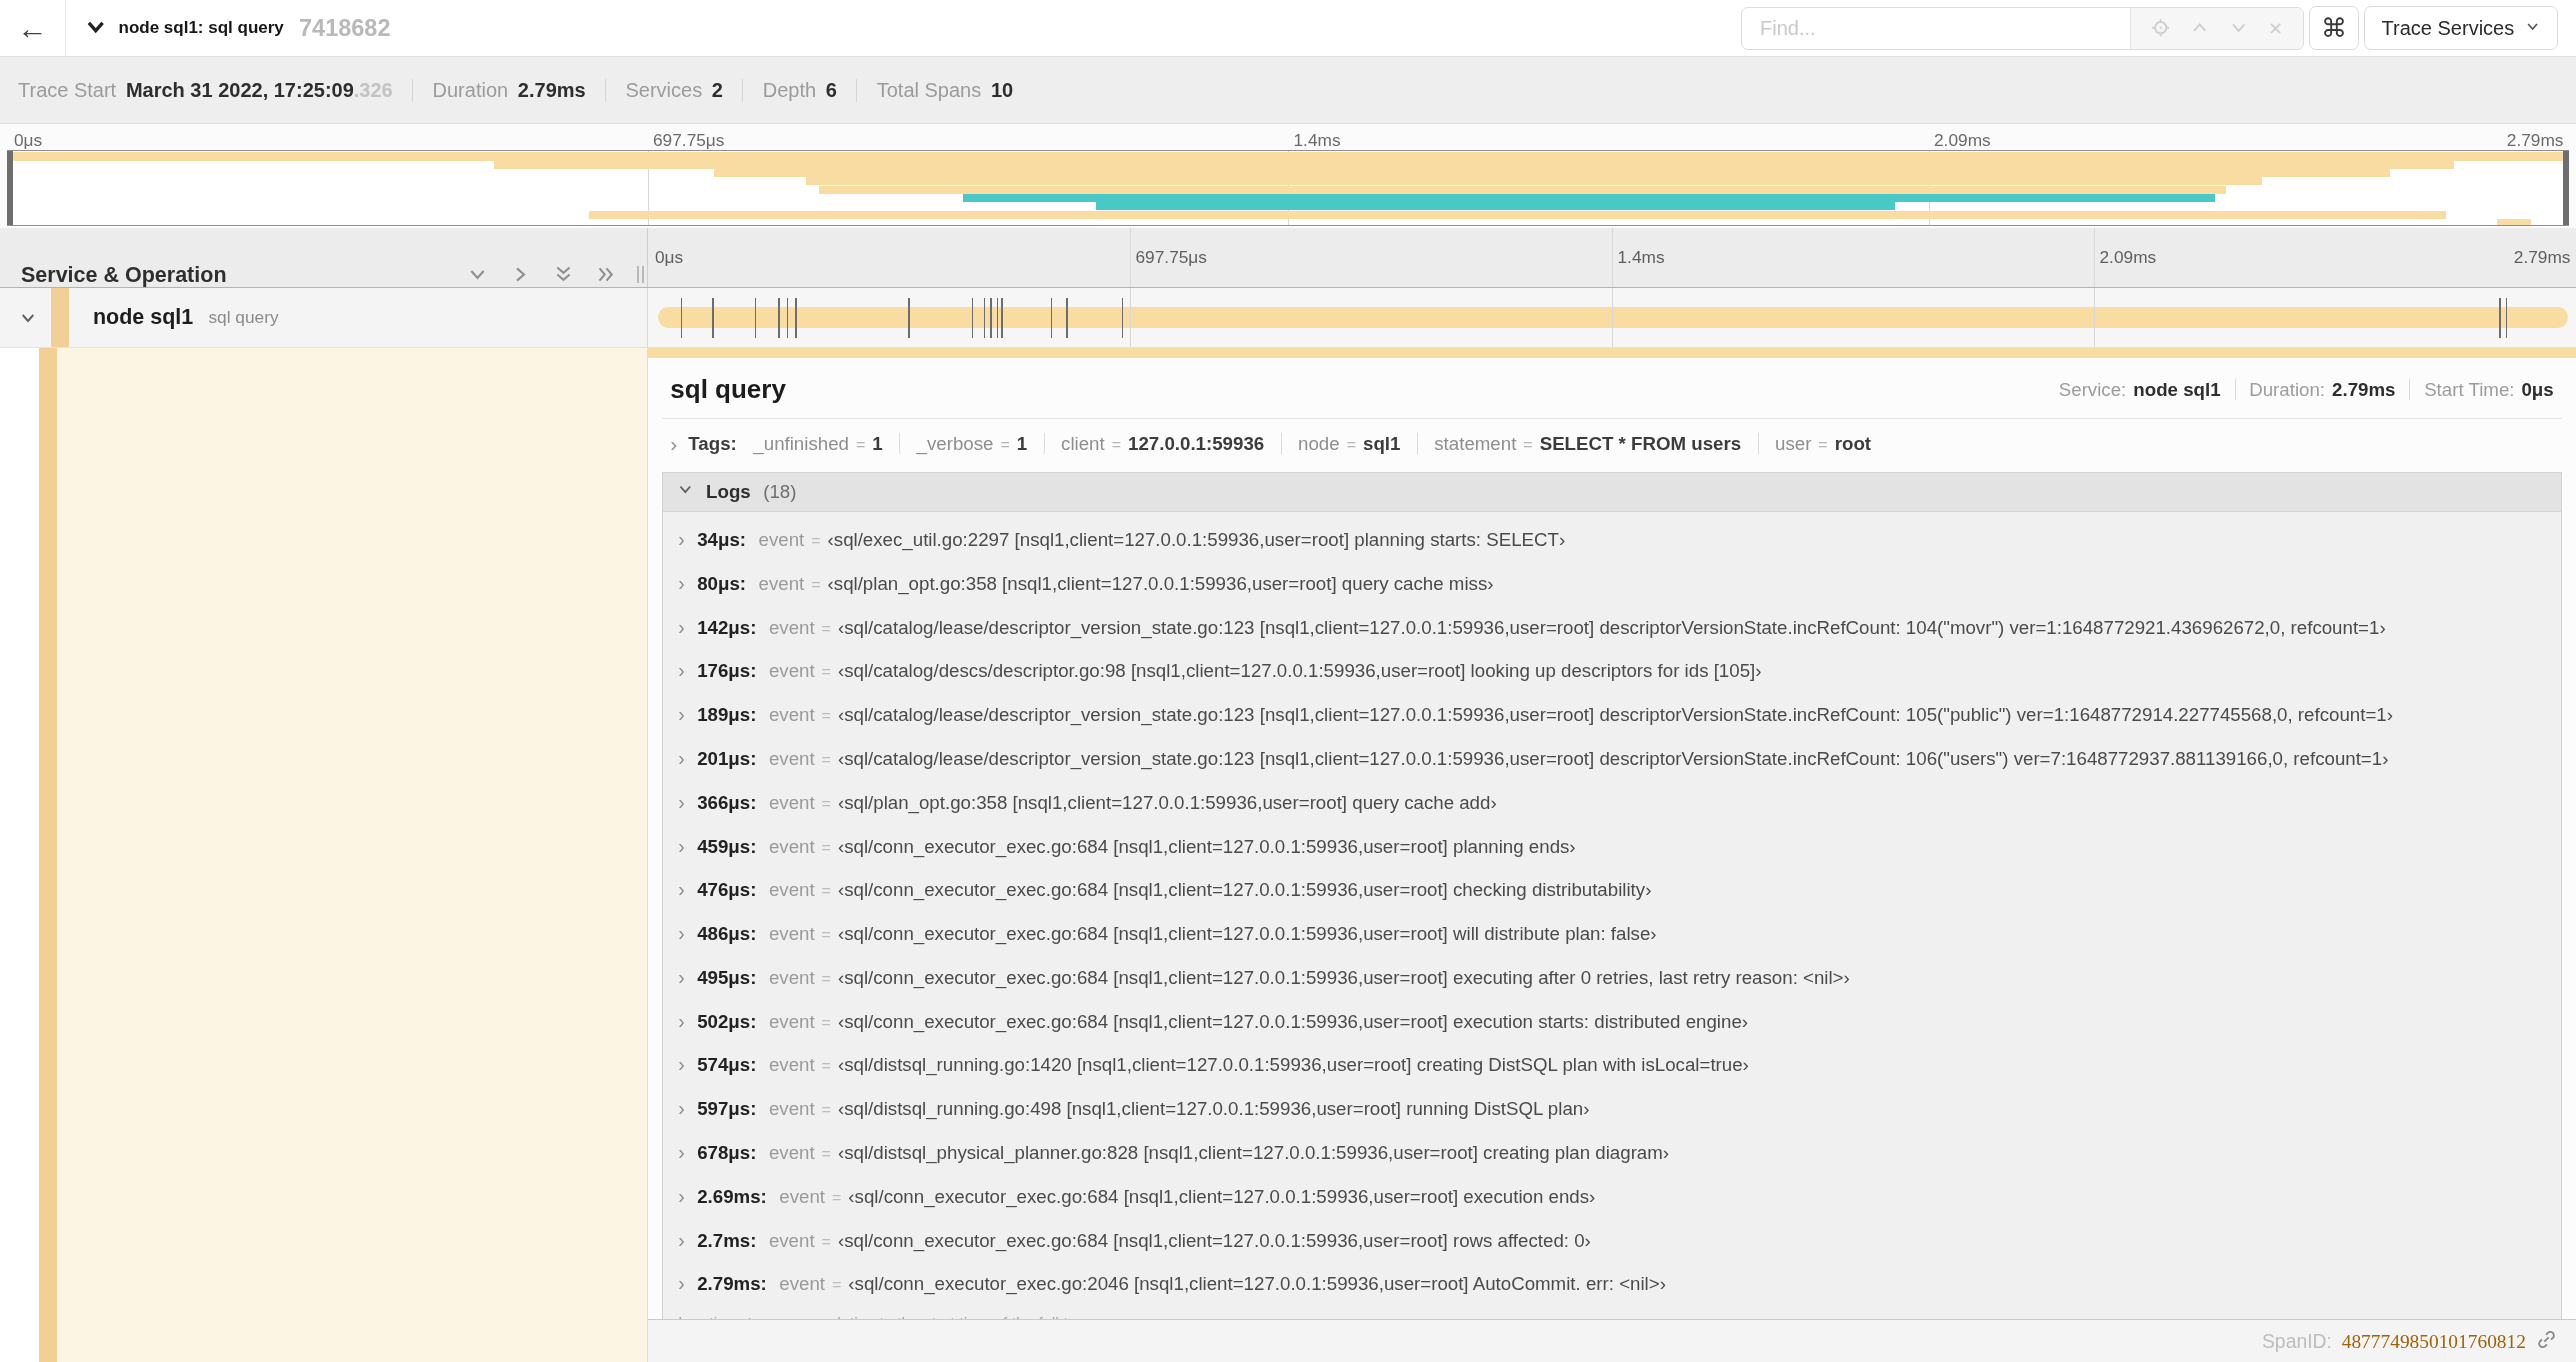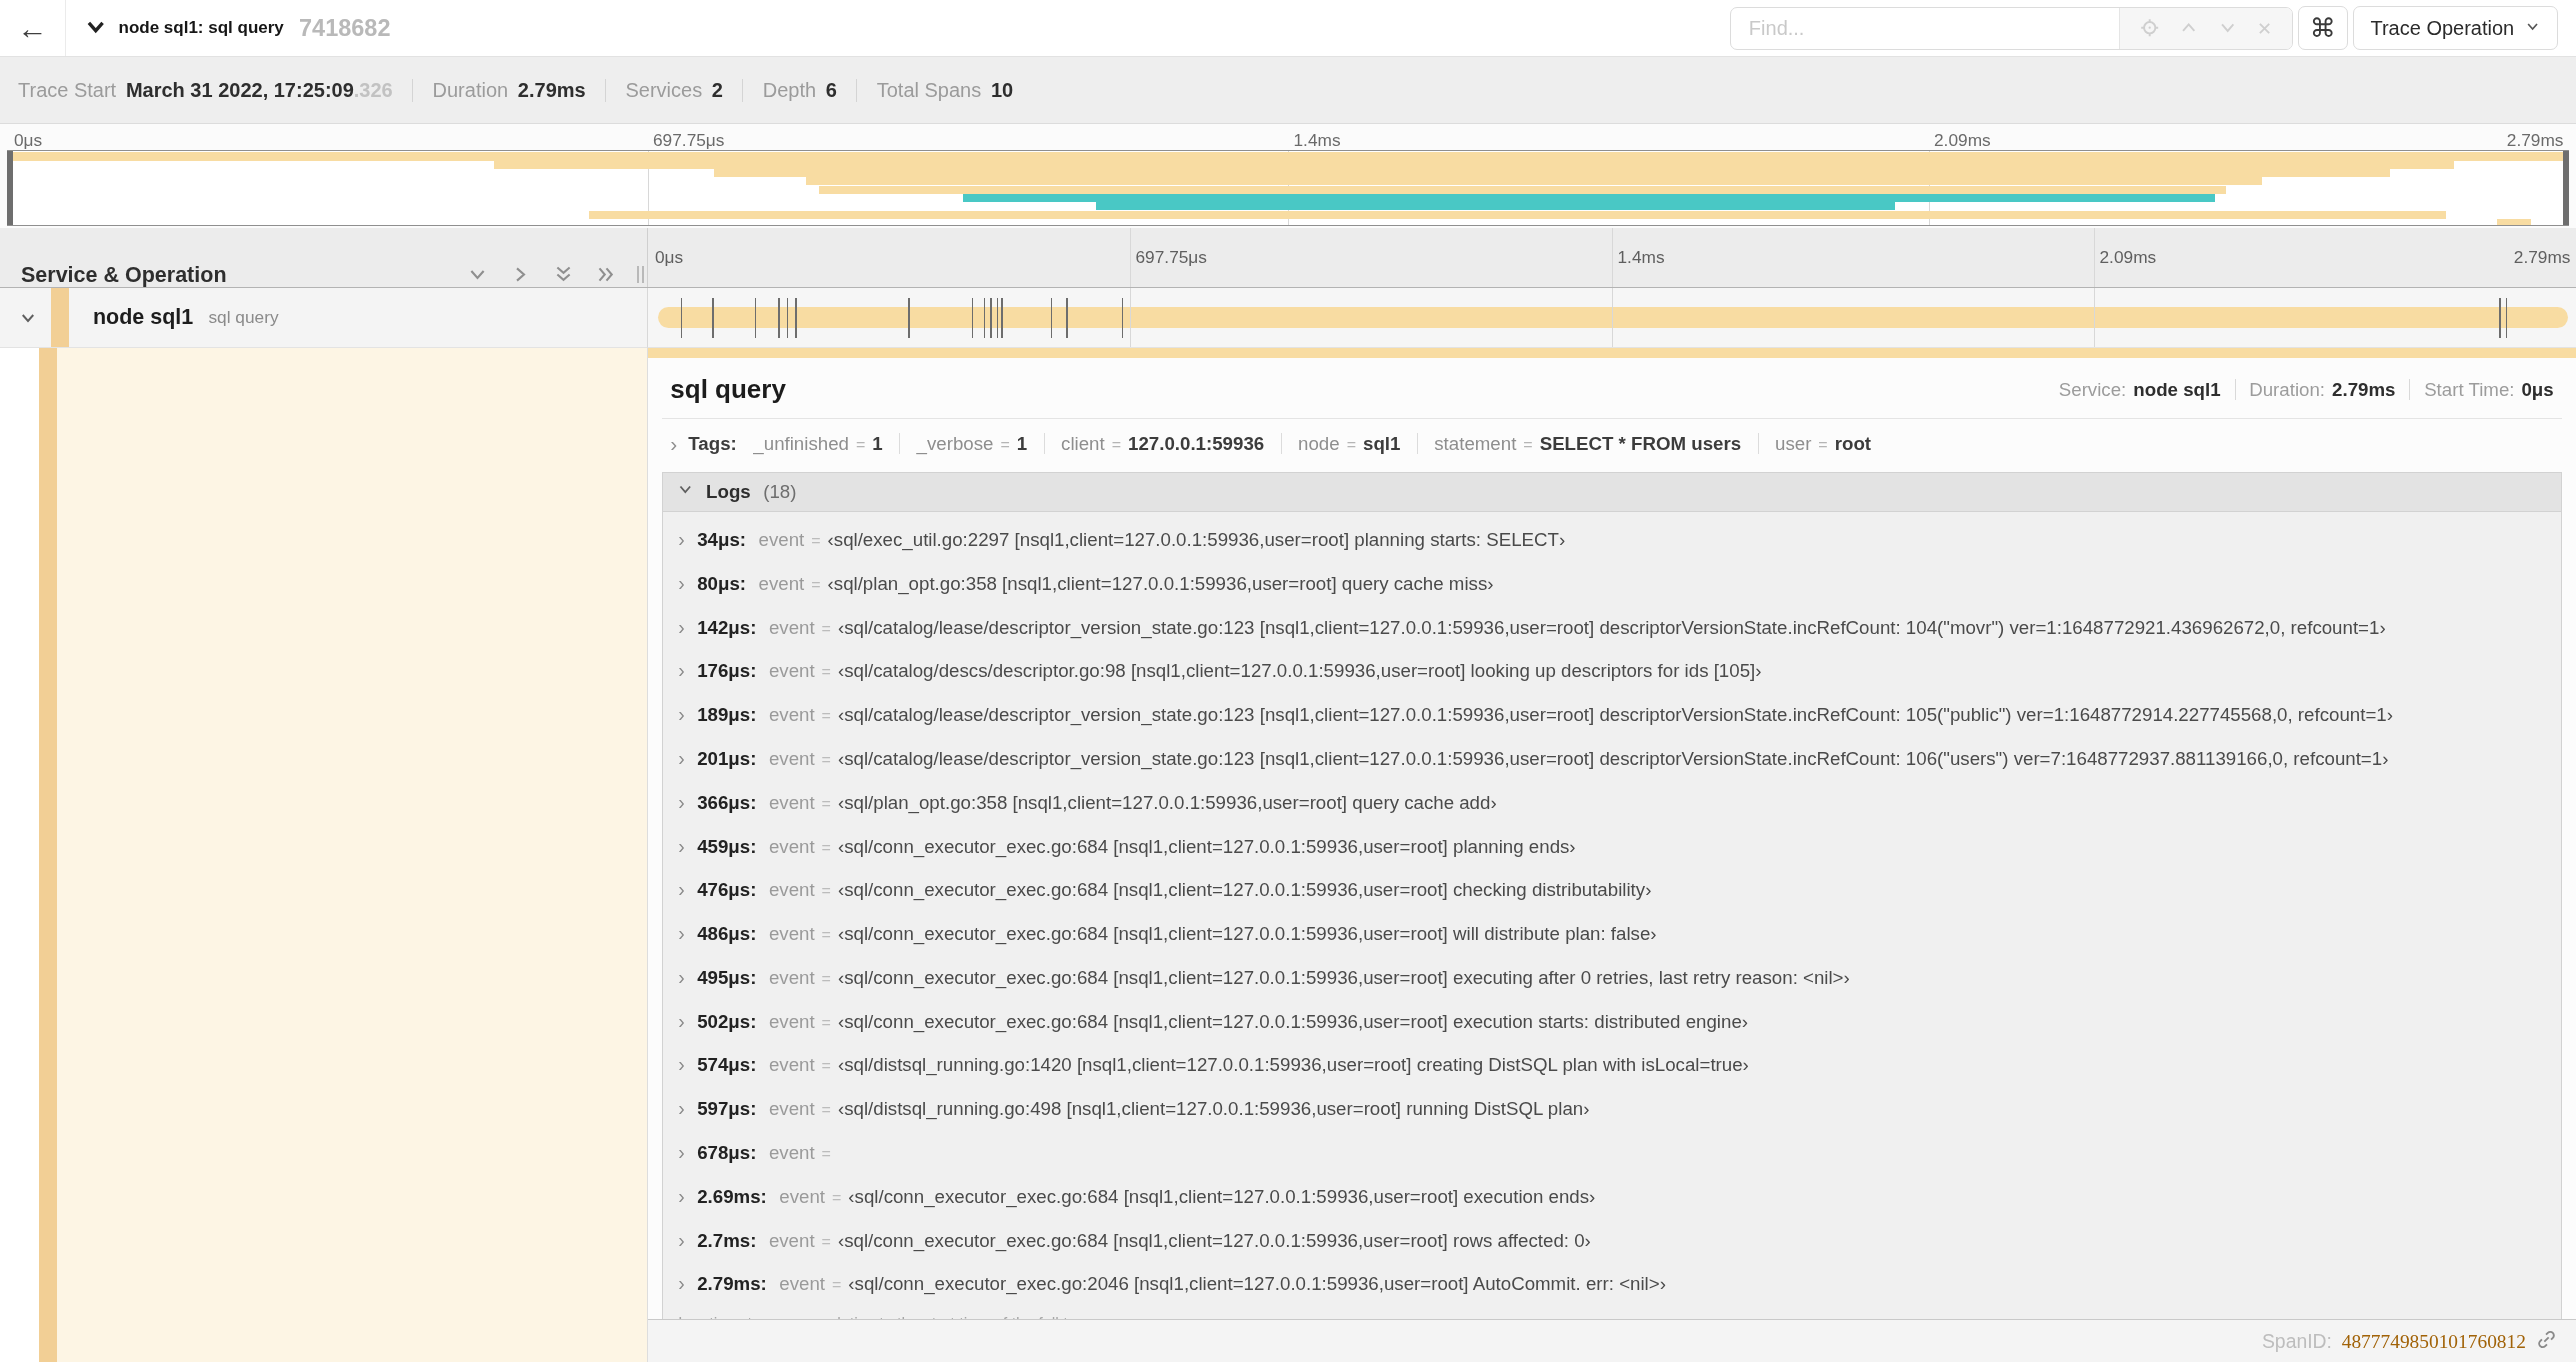--- a/index.html
+++ b/index.html
@@ -139,21 +139,21 @@
                 <polyline points="5,16 12,8 19,16"></polyline>
               </svg></span>
           <span><svg viewBox="0 0 24 24">
                 <polyline points="5,8 12,16 19,8"></polyline>
               </svg></span>
           <span class="x-glyph">✕</span>
         </div>
       </div>
       <button class="icon-btn">⌘</button>
       <button class="view-btn">
-        <span>Trace Operation</span>
+        <span>Trace Services</span>
         <span><svg viewBox="0 0 24 24">
               <polyline points="5,8 12,16 19,8"></polyline>
             </svg></span>
       </button>
     </div>
   </header>
 
   <div class="stats-bar">
     <div class="stats-list">
         <div class="stat-item">
@@ -447,20 +447,21 @@
                 <span class="log-time">597μs:</span>
                 <span class="log-key">event</span>
                 <span class="log-eq">=</span>
                 <span class="log-value">‹sql/distsql_running.go:498 [nsql1,client=127.0.0.1:59936,user=root] running DistSQL plan›</span>
               </div>
               <div class="log-row">
                 <span class="log-chevron">›</span>
                 <span class="log-time">678μs:</span>
                 <span class="log-key">event</span>
                 <span class="log-eq">=</span>
+                <span class="log-value">‹sql/distsql_physical_planner.go:828 [nsql1,client=127.0.0.1:59936,user=root] creating plan diagram›</span>
               </div>
               <div class="log-row">
                 <span class="log-chevron">›</span>
                 <span class="log-time">2.69ms:</span>
                 <span class="log-key">event</span>
                 <span class="log-eq">=</span>
                 <span class="log-value">‹sql/conn_executor_exec.go:684 [nsql1,client=127.0.0.1:59936,user=root] execution ends›</span>
               </div>
               <div class="log-row">
                 <span class="log-chevron">›</span>

